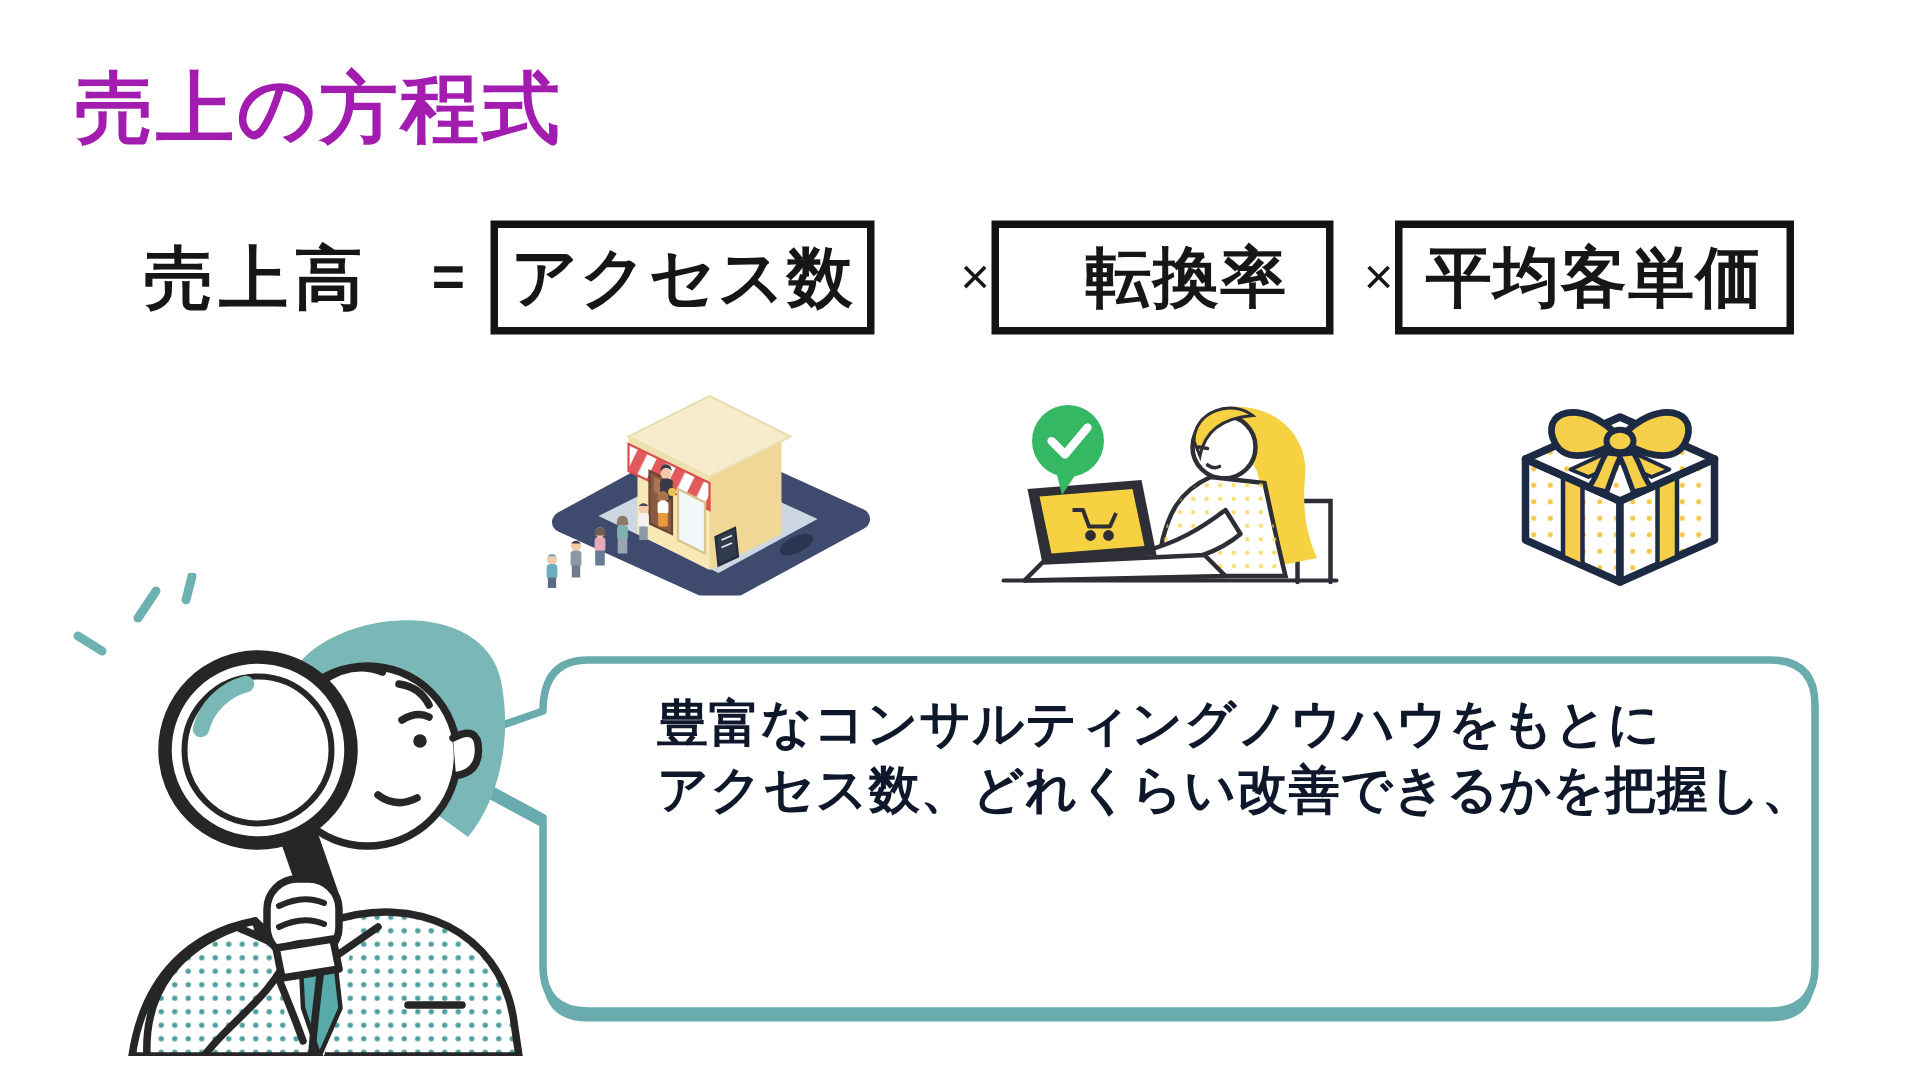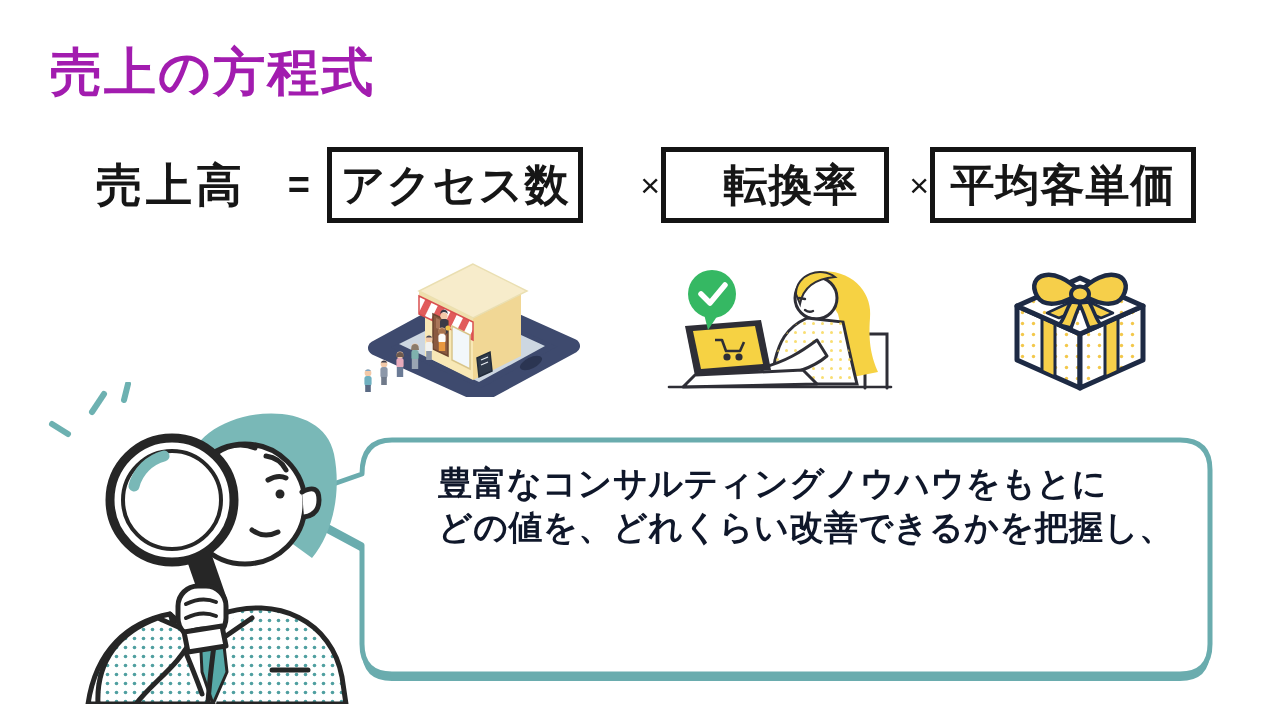--- a/index.html
+++ b/index.html
@@ -183,21 +183,21 @@
     <ellipse cx="85" cy="42" rx="9" ry="7.5" fill="#f6cf4a" stroke-width="4"></ellipse>
   </g>
 </svg>
 
 <svg class="abs" style="left:270px;top:428px;" width="950" height="262" viewBox="0 0 950 262">
   <path d="M122,12 H910 Q940,12 940,42 V216 Q940,246 910,246 H122 Q92,246 92,216 V117 L12,74 L92,46 Q92,12 122,12 Z" transform="translate(0,7)" fill="#6aacae"></path>
   <path d="M122,12 H910 Q940,12 940,42 V216 Q940,246 910,246 H122 Q92,246 92,216 V117 L12,74 L92,46 Q92,12 122,12 Z" fill="#ffffff" stroke="#6aacae" stroke-width="5" stroke-linejoin="round"></path>
 </svg>
 <div class="abs bubble-text">
   <div>豊富なコンサルティングノウハウをもとに</div>
-  <div>どの値を、どれくらい改善できるかを把握し、</div>
+  <div>アクセス数、どれくらい改善できるかを把握し、</div>
 </div>
 
 <svg class="abs" style="left:40px;top:382px;" width="335" height="322" viewBox="0 0 335 322">
   <defs>
     <pattern id="sdots" width="9" height="9" patternUnits="userSpaceOnUse">
       <rect width="9" height="9" fill="#ffffff"></rect>
       <circle cx="4.5" cy="4.5" r="1.8" fill="#4f9fa0"></circle>
     </pattern>
   </defs>
 

